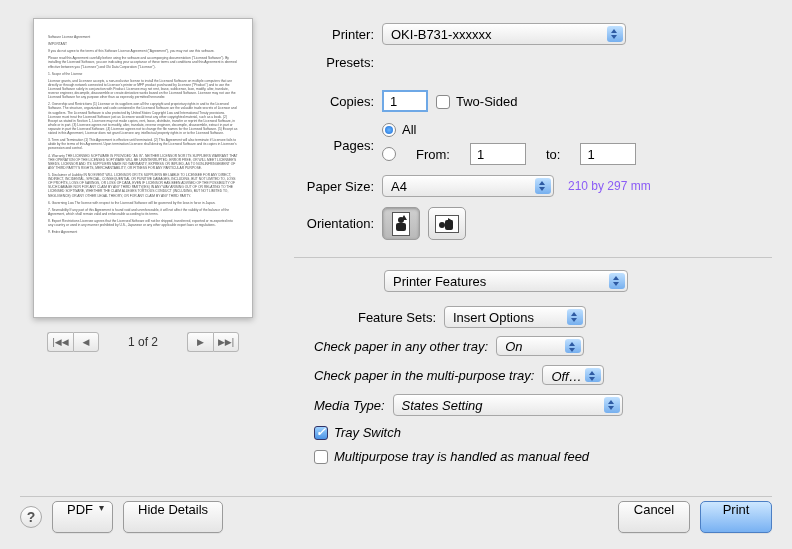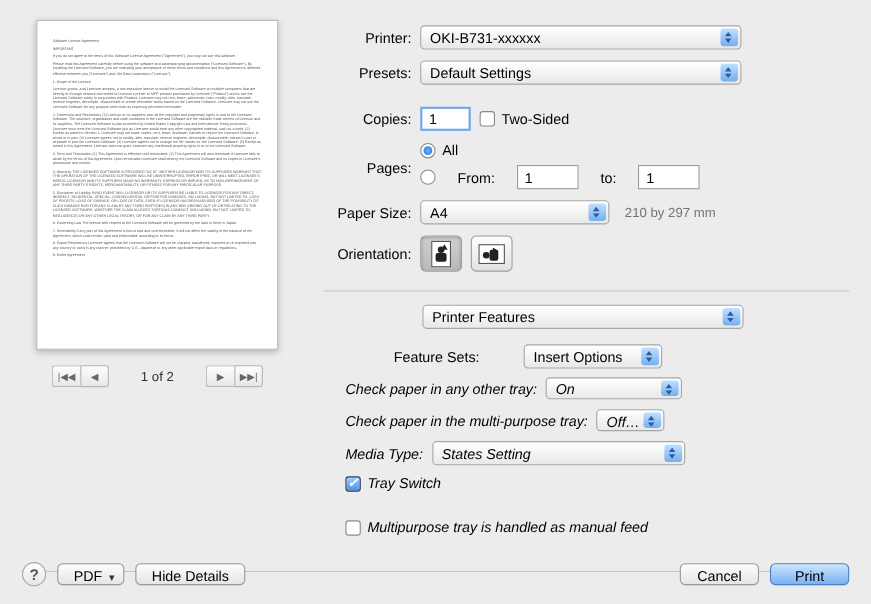--- a/index.html
+++ b/index.html
@@ -71,21 +71,21 @@
     flex-direction: column;
   }
   .row { display:flex; align-items:center; margin: 5px 0; }
   .row .label {
     width: 88px;
     text-align: right;
     padding-right: 8px;
   }
   .row .controls { flex:1; display:flex; align-items:center; gap:8px; }
   .wide-dropdown {
-    width: 292px;
+    width: 244px;
   }
   .aqua-select {
     height: 22px;
     background: linear-gradient(#fff,#e8e8e8);
     border: 1px solid #a7a7a7;
     border-radius: 4px;
     padding: 0 22px 0 8px;
     font-size: 13px;
     position: relative;
     display: inline-flex;
@@ -140,29 +140,29 @@
   .orient-inner .figure { position:absolute; left:3px; top:4px; width:10px; height:14px; }
   .orient-inner .figure::before { content:""; display:block; width:6px;height:6px;border-radius:50%;background:#222; margin:0 auto;}
   .orient-inner .figure::after  { content:""; display:block; width:10px;height:8px;background:#222; border-radius:2px; margin-top:0;}
   .orient-arrow { position:absolute; top:2px; right:2px; width:0;height:0;
     border-left:3px solid transparent;border-right:3px solid transparent;border-bottom:5px solid #222;}
   .orient-btn.landscape .orient-inner { width:24px;height:18px;}
   .orient-btn.landscape .orient-inner .figure { transform: rotate(-90deg); left:5px; top:2px;}
   .orient-btn.landscape .orient-arrow { border-bottom:none;border-top:none;
     border-top:3px solid transparent;border-bottom:3px solid transparent;border-left:5px solid #222;}
 
-  .paper-dim { color:#737373; font-size:12px; margin-left:6px;}
+  .paper-dim { color:#8b5cf6; font-size:12px; margin-left:6px;}
   .settings-hr {
     border:none; border-top:1px solid #c6c6c6;
     margin: 12px 0 12px 0;
   }
   .section-dropdown-row {
     display:flex; justify-content:flex-start; margin: 0px 0 10px 90px;
   }
-  .feature-label-row { display:flex; align-items:center; margin: 4px 0; gap: 32px; }
+  .feature-label-row { display:flex; align-items:center; margin: 4px 0; }
   .feature-label-row .flabel { flex:0 0 auto; width: 150px; text-align:right; padding-right:8px; }
   .feature-options { padding: 4px 0 0 20px; display:flex; flex-direction:column; gap:9px;font-style:italic; }
   .feature-row { display:flex; align-items:center; gap:8px; }
   .feature-row .flabel2 { }
   .mini-select {
     height:20px; min-width:58px;
   }
   .full-hr {
     border:none; border-top:1px solid #c6c6c6;
     margin: 18px 0 10px 0;
@@ -172,25 +172,25 @@
     display:flex; align-items:center; gap:10px;
   }
   .help-btn {
     width:22px;height:22px;border-radius:50%;
     border:1px solid #a8a8a8;
     background:linear-gradient(#fff,#e6e6e6);
     color:#555;font-weight:bold;font-size:14px;
     display:flex;align-items:center;justify-content:center;
   }
   .aqua-button {
-    height:20px; padding:0 14px;
+    height:32px; padding:0 14px;
     border:1px solid #9b9b9b; border-radius:5px;
     background:linear-gradient(#fdfdfd,#e5e5e5);
     font-size:13px; font-family:inherit; color:#000;
-    display:inline-flex;align-items:flex-end;justify-content:center;
+    display:inline-flex;align-items:flex-start;justify-content:center;
     box-shadow:0 1px 0 rgba(0,0,0,.05);
   }
   .aqua-button.default {
     background:linear-gradient(#cde7ff,#78b1f2);
     border-color:#4c7fc4;
     color:#000;
   }
   .pdf-btn { padding-right:8px;}
   .pdf-btn::after { content:"▾"; margin-left:6px; font-size:10px; color:#333;}
   .spacer { flex:1; }
@@ -242,35 +242,29 @@
         <div class="controls">
           <div class="aqua-select wide-dropdown">
             <span>OKI-B731-xxxxxx</span>
               <span class="caret"></span>
           </div>
         </div>
       </div>
 
       <div class="row">
         <div class="label">Presets:</div>
-        <div class="controls">
-          <div class="aqua-select wide-dropdown">
-            <span>Default Settings</span>
-              <span class="caret"></span>
-          </div>
-        </div>
       </div>
 
       <div style="height:10px"></div>
 
       <div class="row">
         <div class="label">Copies:</div>
         <div class="controls">
           <input class="num-input copies" value="1" style="">
-          <label style="display:flex;align-items:center;gap:6px;">
+          <label style="display:flex;align-items:flex-end;gap:6px;">
             <span class="checkbox"></span>
             <span>Two-Sided</span>
           </label>
         </div>
       </div>
 
       <div class="row" style="align-items:center;">
         <div class="label" style="padding-top:3px;">Pages:</div>
         <div class="controls" style="flex-direction:column;align-items:flex-start;gap:6px;">
           <label style="display:flex;align-items:center;gap:6px;">
@@ -320,30 +314,30 @@
 
       <div class="section-dropdown-row">
         <div class="aqua-select wide-dropdown">
           <span>Printer Features</span>
             <span class="caret"></span>
         </div>
       </div>
 
       <div class="feature-label-row">
         <div class="flabel">Feature Sets:</div>
-        <div class="aqua-select" style="width:126px;">
+        <div class="aqua-select" style="width:142px;">
           <span>Insert Options</span>
             <span class="caret"></span>
         </div>
       </div>
 
       <div class="feature-options">
         <div class="feature-row">
           <span class="flabel2">Check paper in any other tray:</span>
-          <div class="aqua-select mini-select" style="width:124px;">
+          <div class="aqua-select mini-select" style="width:88px;">
             <span>On</span>
               <span class="caret"></span>
           </div>
         </div>
         <div class="feature-row">
           <span class="flabel2">Check paper in the multi-purpose tray:</span>
           <div class="aqua-select mini-select" style="width:62px;align-items:flex-end;">
             <span>Off…</span>
               <span class="caret"></span>
           </div>
@@ -355,21 +349,21 @@
               <span class="caret"></span>
           </div>
         </div>
         <div class="feature-row">
           <label style="display:flex;align-items:center;gap:6px;">
             <span class="checkbox checked"></span>
             <span>Tray Switch</span>
           </label>
         </div>
         <div class="feature-row">
-          <label style="display:flex;align-items:center;gap:6px;margin-top:16px;">
+          <label style="display:flex;align-items:center;gap:6px;">
             <span class="checkbox"></span>
             <span>Multipurpose tray is handled as manual feed</span>
           </label>
         </div>
       </div>
 
     </div>
   </div>
 
   <hr class="full-hr" style="margin-top:32px;">

